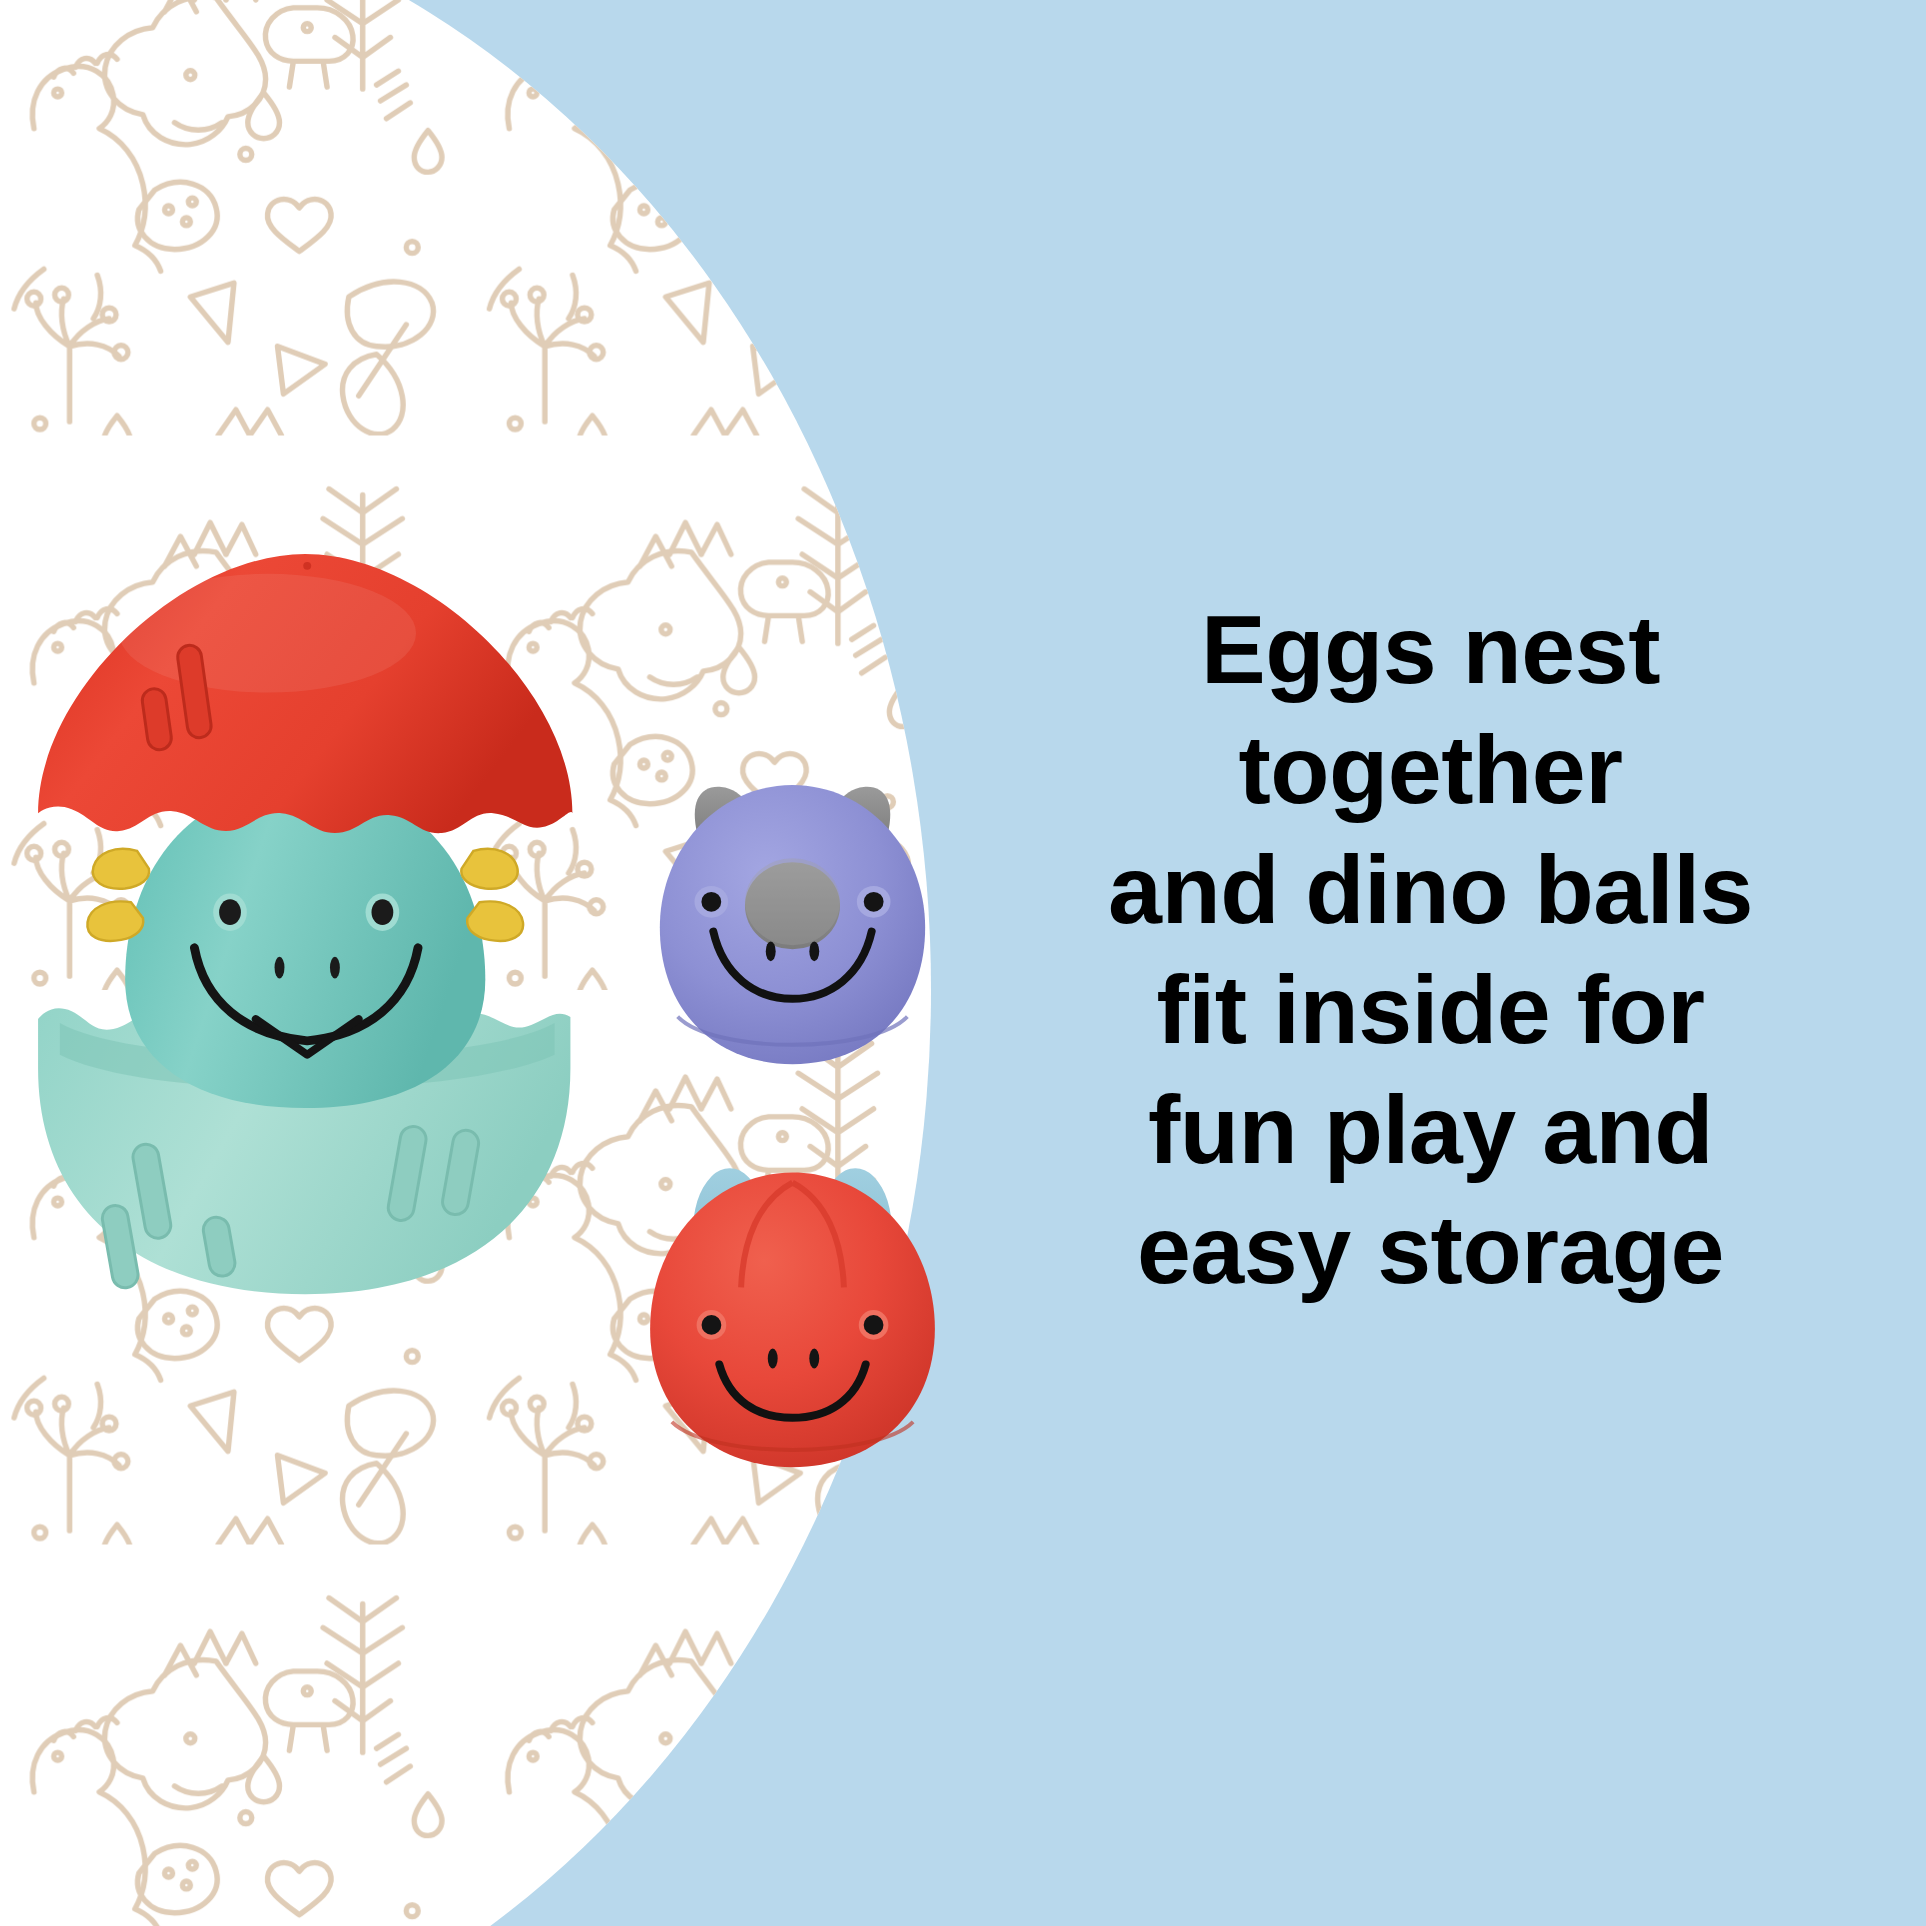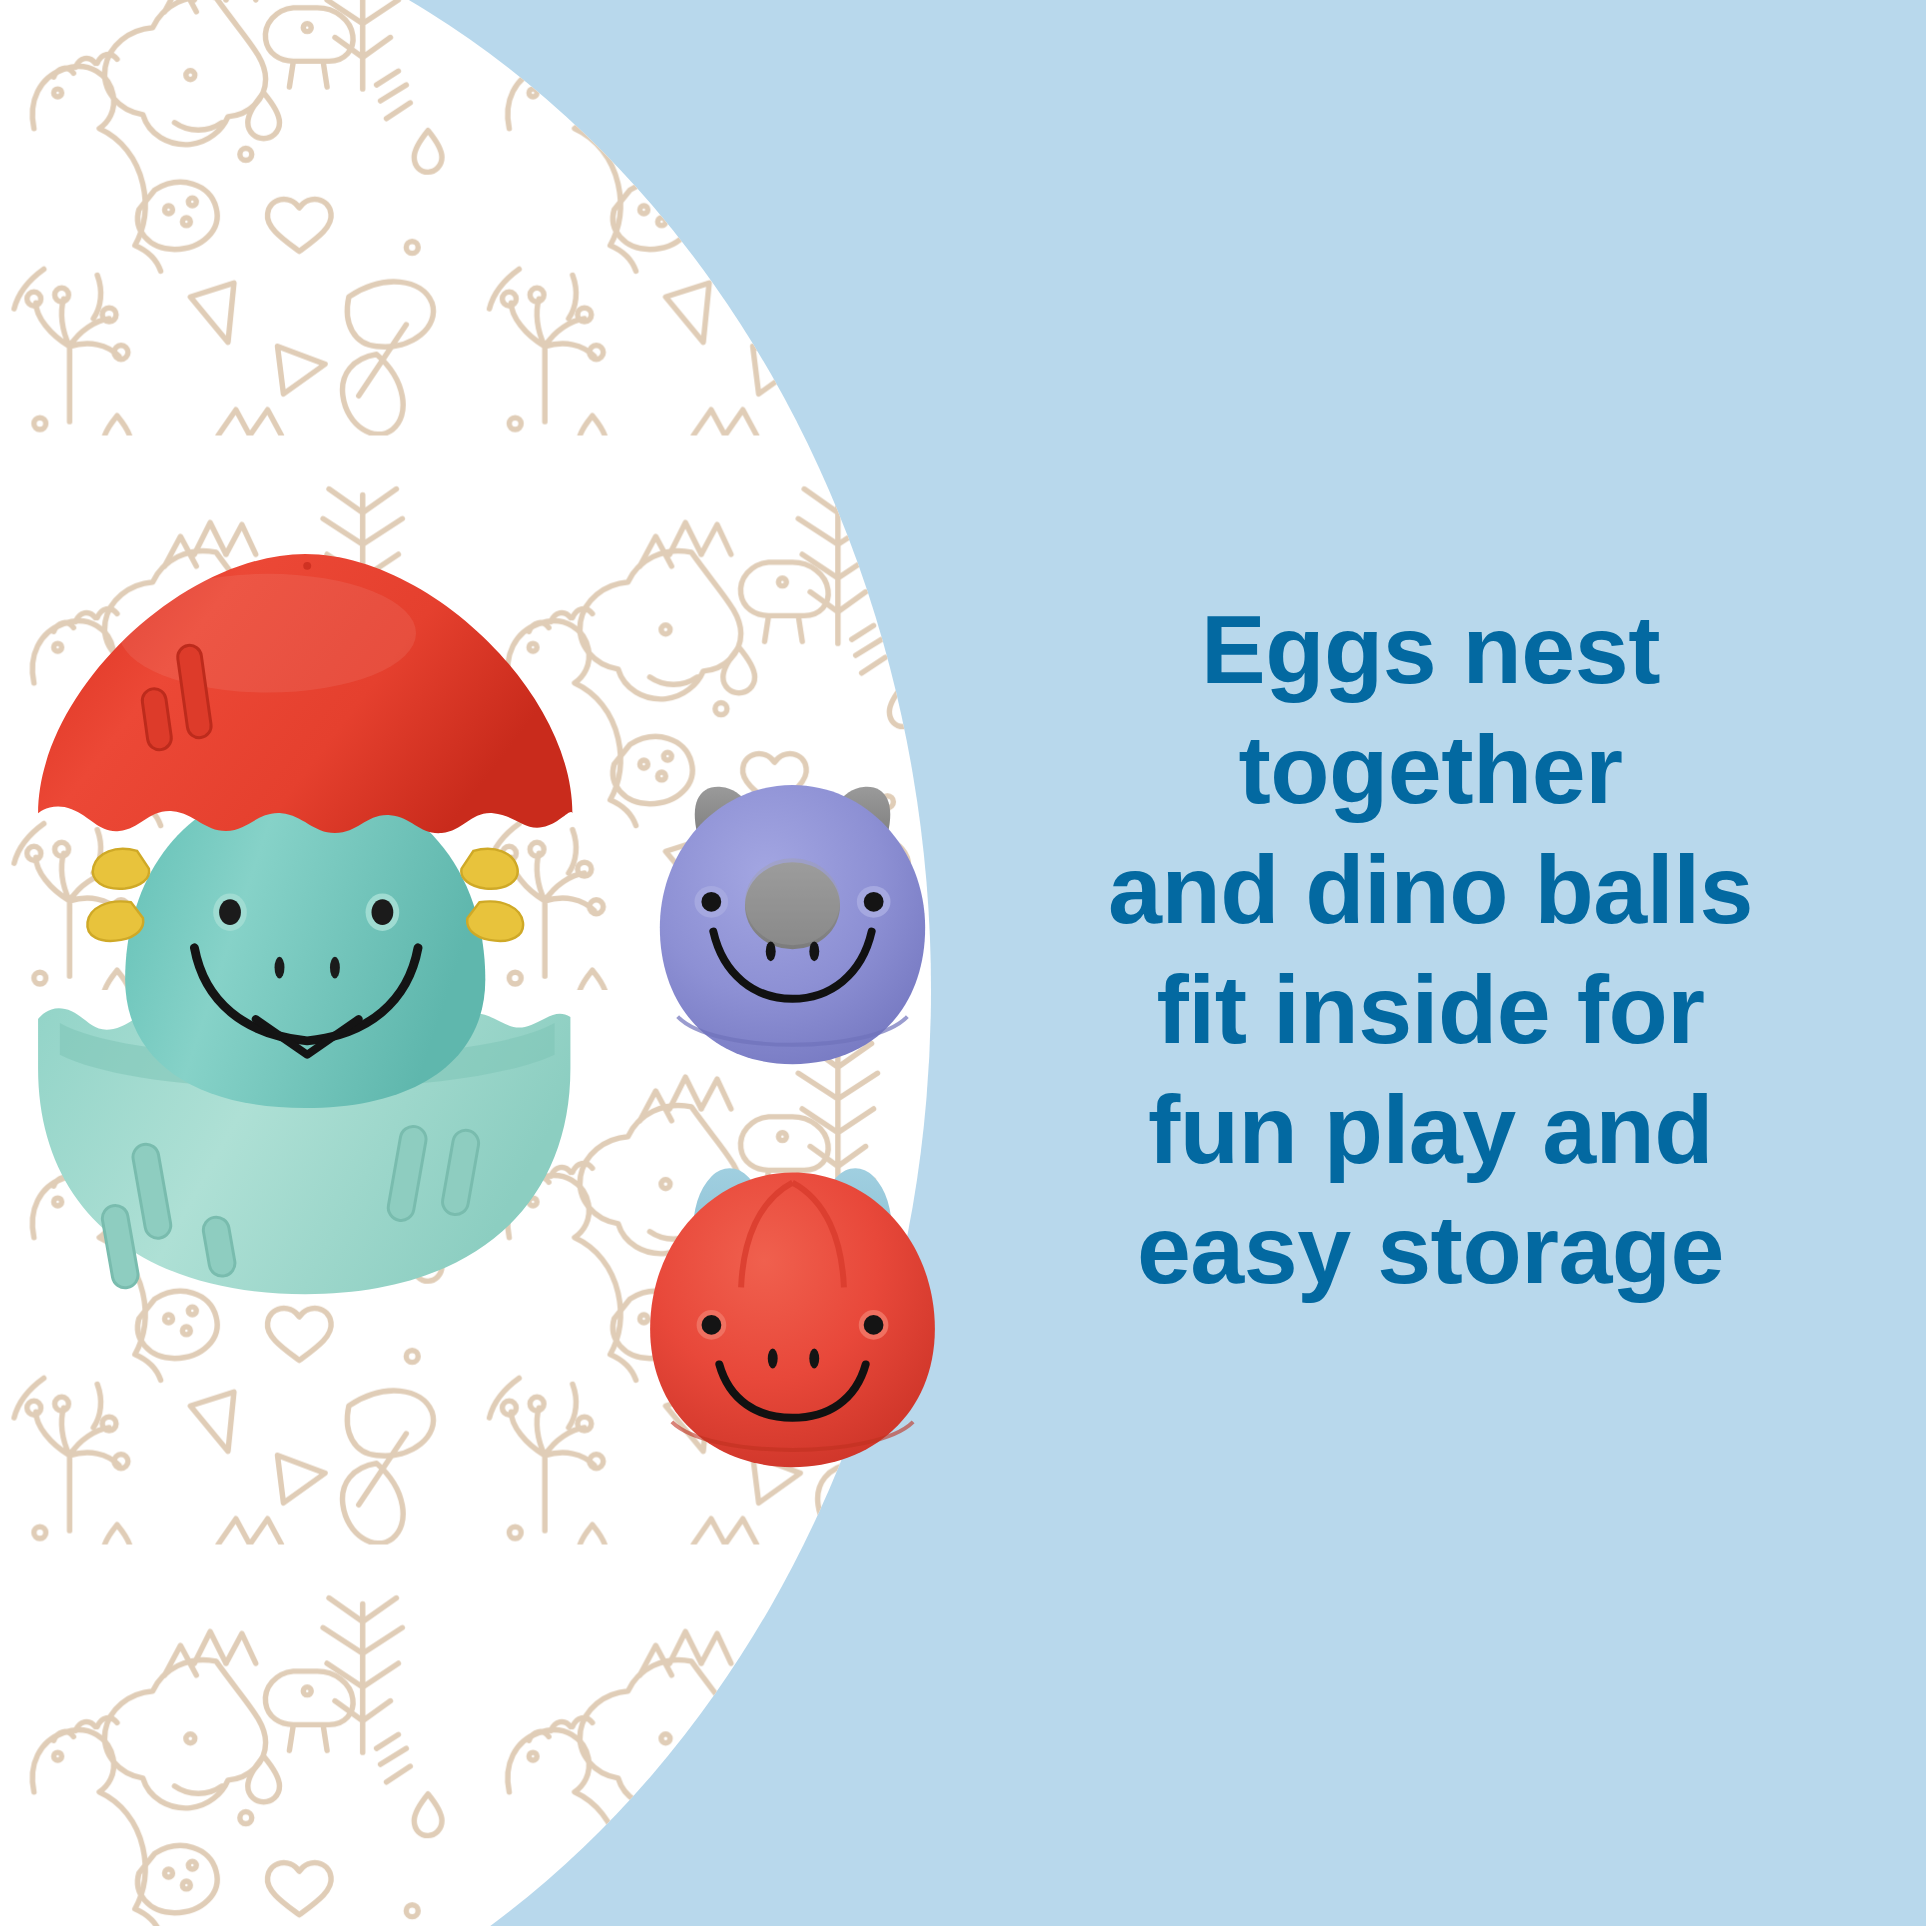--- a/index.html
+++ b/index.html
@@ -40,21 +40,21 @@
   }
   .doodle-layer svg { display: block; width: 100%; height: 100%; }
 
   
   .headline {
     position: absolute;
     left: 990px;
     top: 590px;
     width: 881px;
     text-align: center;
-    color: #0369a1;
+    color: #000000;
     font-size: 97px;
     line-height: 120px;
     font-weight: 700;
     letter-spacing: -0.5px;
     white-space: pre-line;
   }
 
   
   .toy { position: absolute; }
 

